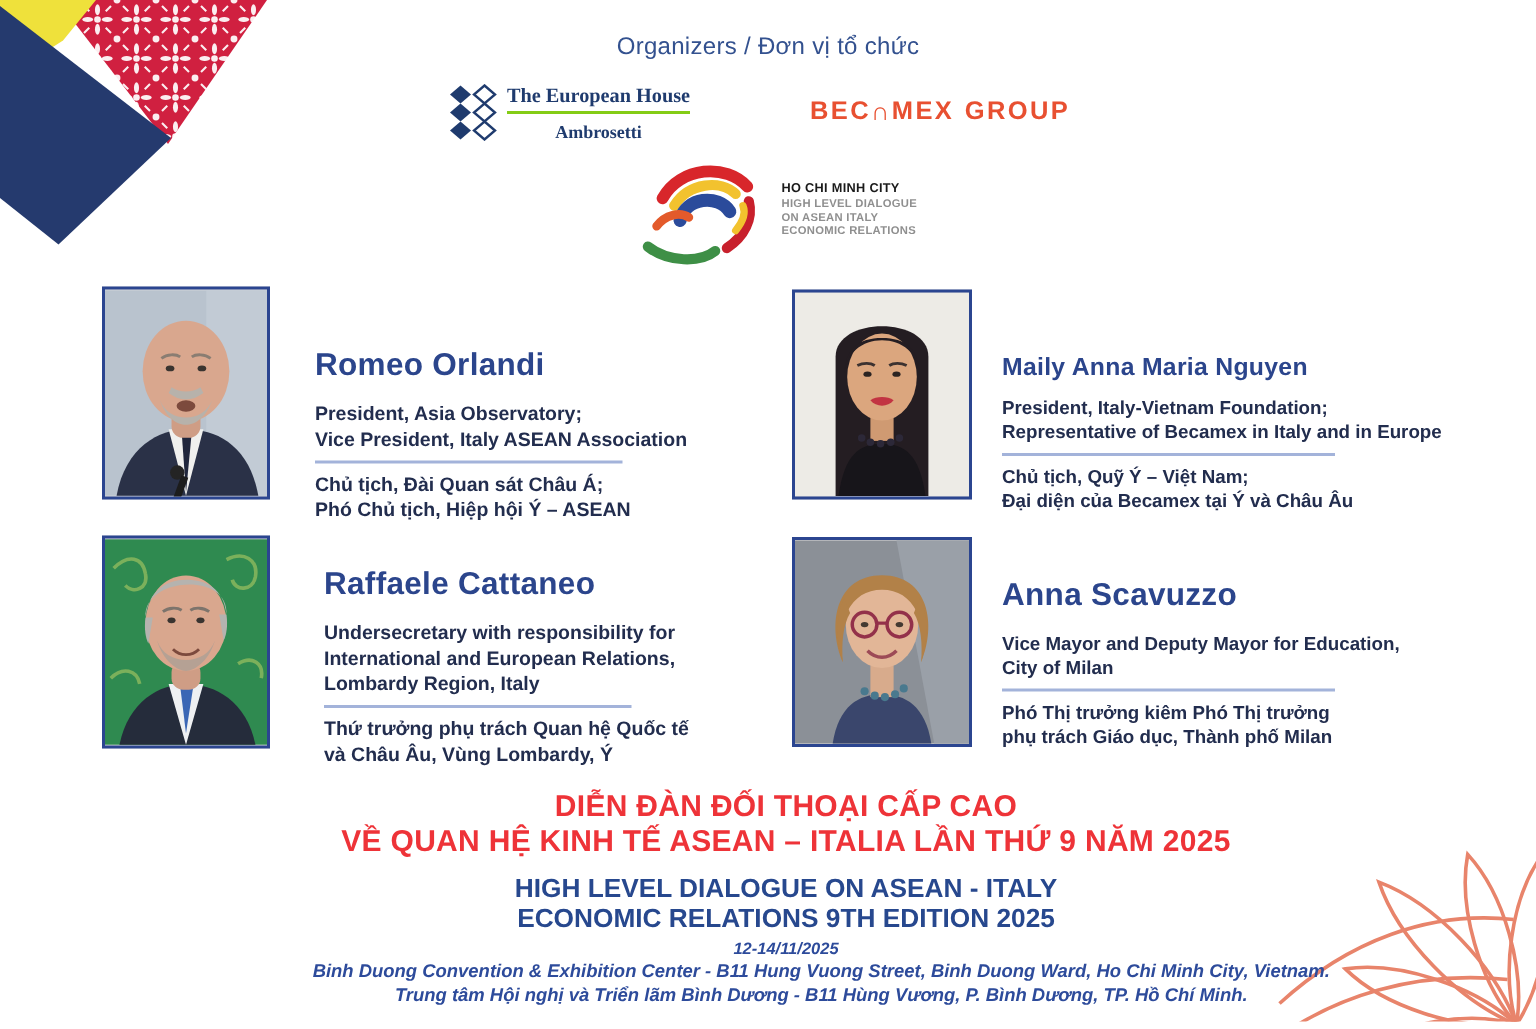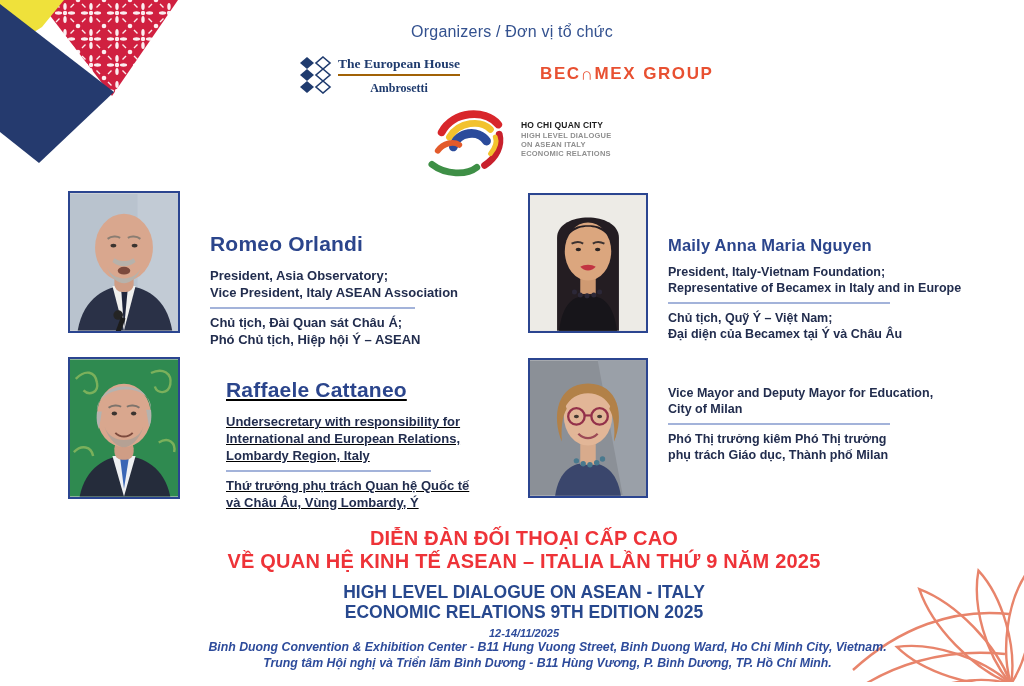--- a/index.html
+++ b/index.html
@@ -11,21 +11,21 @@
   }
   .abs{position:absolute;}
 
   
   .organizers{
     top:23px;left:0;width:100%;text-align:center;
     font-size:16px;font-weight:500;color:#33518F;letter-spacing:.2px;
   }
   .eh-logo{top:56px;left:298px;display:flex;align-items:flex-start;gap:6px;}
   .eh-text{font-family:"Liberation Serif","DejaVu Serif",serif;color:#1F3B6E;text-align:center;}
-  .eh-line1{font-size:13.5px;font-weight:700;border-bottom:2px solid #a16207;padding-bottom:2px;}
+  .eh-line1{font-size:13.5px;font-weight:700;border-bottom:2px solid #84cc16;padding-bottom:2px;}
   .eh-line2{font-size:12px;font-weight:700;margin-top:5px;}
   .becamex{
     top:64px;left:540px;font-size:17px;font-weight:700;color:#E85031;
     letter-spacing:1.6px;white-space:nowrap;
   }
   .becamex .arch{font-weight:400;position:relative;top:1px;}
   .becamex .suffix{margin-left:7px;}
   .event-logo-text{top:120px;left:521px;width:110px;line-height:1.25;}
   .elt-city{font-size:8.5px;font-weight:800;color:#1a1a1a;letter-spacing:.2px;}
   .elt-line{font-size:7.5px;font-weight:700;color:#8f8f8f;letter-spacing:.2px;}
@@ -126,21 +126,21 @@
       <path d="M26,35 C36,19 58,17 68,27" stroke="#F2C22E" stroke-width="7"></path>
       <path d="M30,45 C34,29 56,27 64,39" stroke="#2B4B9B" stroke-width="9"></path>
       <path d="M14,49 C20,41 30,39 36,43" stroke="#E35A2B" stroke-width="6"></path>
       <path d="M8,63 C22,74 44,74 54,66" stroke="#3E8F46" stroke-width="7"></path>
       <path d="M62,64 C74,56 80,44 77,32" stroke="#C8202C" stroke-width="7"></path>
       <path d="M68,52 C73,46 75,40 73,35" stroke="#F2C22E" stroke-width="5"></path>
     </g>
   </svg>
 </div>
 <div class="abs event-logo-text">
-  <div class="elt-city">HO CHI QUAN CITY</div>
+  <div class="elt-city">HO CHI MINH CITY</div>
   <div class="elt-line">HIGH LEVEL DIALOGUE</div>
   <div class="elt-line">ON ASEAN ITALY</div>
   <div class="elt-line">ECONOMIC RELATIONS</div>
 </div>
 
 <div class="abs photo" style="top:191px;left:68px;width:112px;height:142px;" role="img" aria-label="Portrait photo of Romeo Orlandi">
   <svg width="108" height="138" viewBox="0 0 112 142">
     <rect width="112" height="142" fill="#b9c3ce"></rect>
     <rect x="70" width="42" height="142" fill="#c8d1da" opacity="0.6"></rect>
     <path d="M8,142 C14,108 38,96 56,96 C78,96 100,108 106,142 Z" fill="#2a3147"></path>
@@ -217,21 +217,21 @@
     <path d="M28,54 C27,62 28,68 30,72 L33,54 Z" fill="#b5b3af"></path>
     <path d="M84,52 C85,60 84,66 82,70 L79,52 Z" fill="#b5b3af"></path>
     <path d="M40,50 C44,47 50,47 53,49" stroke="#7d746c" stroke-width="2" fill="none"></path>
     <path d="M59,49 C62,47 68,47 72,50" stroke="#7d746c" stroke-width="2" fill="none"></path>
     <ellipse cx="46" cy="56" rx="2.8" ry="2" fill="#3a3430"></ellipse>
     <ellipse cx="66" cy="56" rx="2.8" ry="2" fill="#3a3430"></ellipse>
     <path d="M36,70 C42,88 70,88 76,70 C72,84 62,91 56,91 C50,91 40,84 36,70 Z" fill="#a89f96" opacity="0.75"></path>
     <path d="M47,76 C52,81 60,81 65,76" stroke="#7c4a3d" stroke-width="2" fill="none"></path>
   </svg>
 </div>
-<div class="abs card-text" style="top:378px;left:226px;width:250px;text-decoration:underline;">
+<div class="abs card-text" style="top:378px;left:216px;width:250px;">
   <div class="spk-name">Raffaele Cattaneo</div>
   <div class="spk-line">Undersecretary with responsibility for</div>
   <div class="spk-line">International and European Relations,</div>
   <div class="spk-line">Lombardy Region, Italy</div>
   <hr class="spk-divider" style="width:205px;">
   <div class="spk-line">Thứ trưởng phụ trách Quan hệ Quốc tế</div>
   <div class="spk-line">và Châu Âu, Vùng Lombardy, Ý</div>
 </div>
 
 <div class="abs photo" style="top:358px;left:528px;width:120px;height:140px;" role="img" aria-label="Portrait photo of Anna Scavuzzo">
@@ -253,20 +253,21 @@
     <g fill="#49798e">
       <circle cx="48" cy="104" r="2.8"></circle>
         <circle cx="55" cy="107" r="2.8"></circle>
         <circle cx="62" cy="108" r="2.8"></circle>
       <circle cx="69" cy="106" r="2.8"></circle>
         <circle cx="75" cy="102" r="2.8"></circle>
     </g>
   </svg>
 </div>
 <div class="abs card-text" style="top:385px;left:668px;width:310px;">
+  <div class="spk-name">Anna Scavuzzo</div>
   <div class="spk-line sm">Vice Mayor and Deputy Mayor for Education,</div>
   <div class="spk-line sm">City of Milan</div>
   <hr class="spk-divider" style="width:222px;">
   <div class="spk-line sm">Phó Thị trưởng kiêm Phó Thị trưởng</div>
   <div class="spk-line sm">phụ trách Giáo dục, Thành phố Milan</div>
 </div>
 
 <div class="abs footer">
   <div class="f-red">DIỄN ĐÀN ĐỐI THOẠI CẤP CAO</div>
   <div class="f-red">VỀ QUAN HỆ KINH TẾ ASEAN – ITALIA LẦN THỨ 9 NĂM 2025</div>

